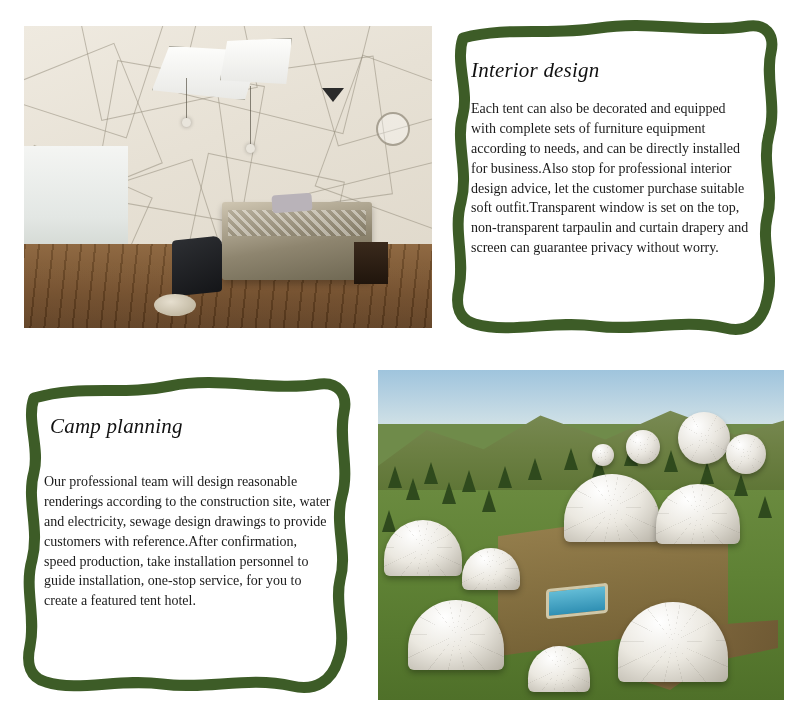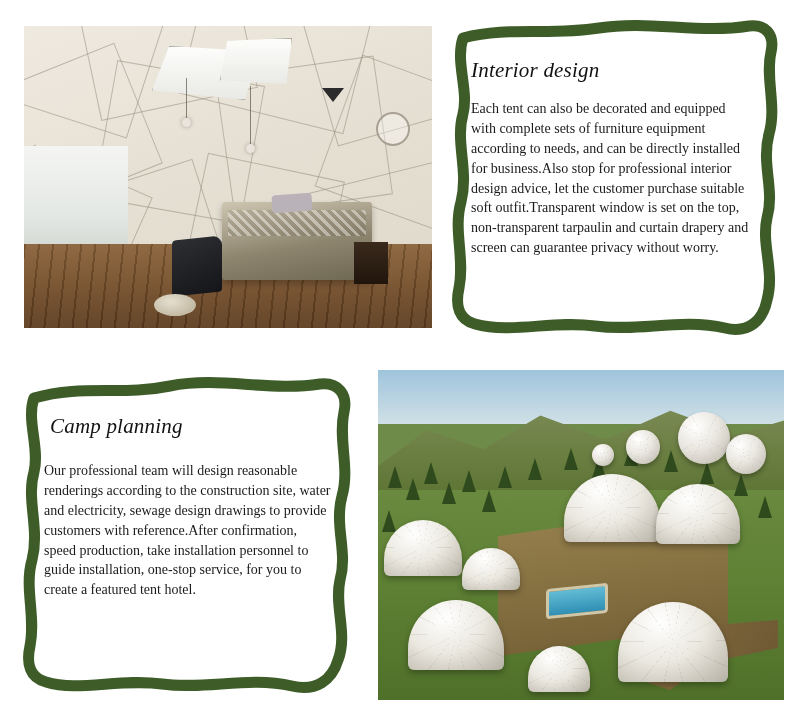--- a/index.html
+++ b/index.html
@@ -59,21 +59,21 @@
     text-align: left;
   }
 
   
   #interior-panel { left: 449px; top: 18px; width: 335px; height: 322px; }
   #interior-panel .inner { padding: 40px 34px 20px 22px; }
 
   
   #camp-panel { left: 18px; top: 374px; width: 340px; height: 322px; }
   #camp-panel .inner { padding: 40px 26px 20px 26px; }
-  #camp-panel .panel-title { margin-bottom: 22px; margin-left: 6px;}
+  #camp-panel .panel-title { margin-bottom: 33px; margin-left: 6px;}
 
   
   #interior-photo { left: 24px; top: 26px; width: 408px; height: 302px; }
   .dome-scene { position: absolute; inset: 0; }
   .dome-sky {
     position: absolute; inset: 0;
     background: linear-gradient(160deg,#efeae0 0%, #e7e1d5 40%, #ded7c9 100%);
   }
   .dome-panels { position: absolute; inset: 0; }
   .dome-panels div {

